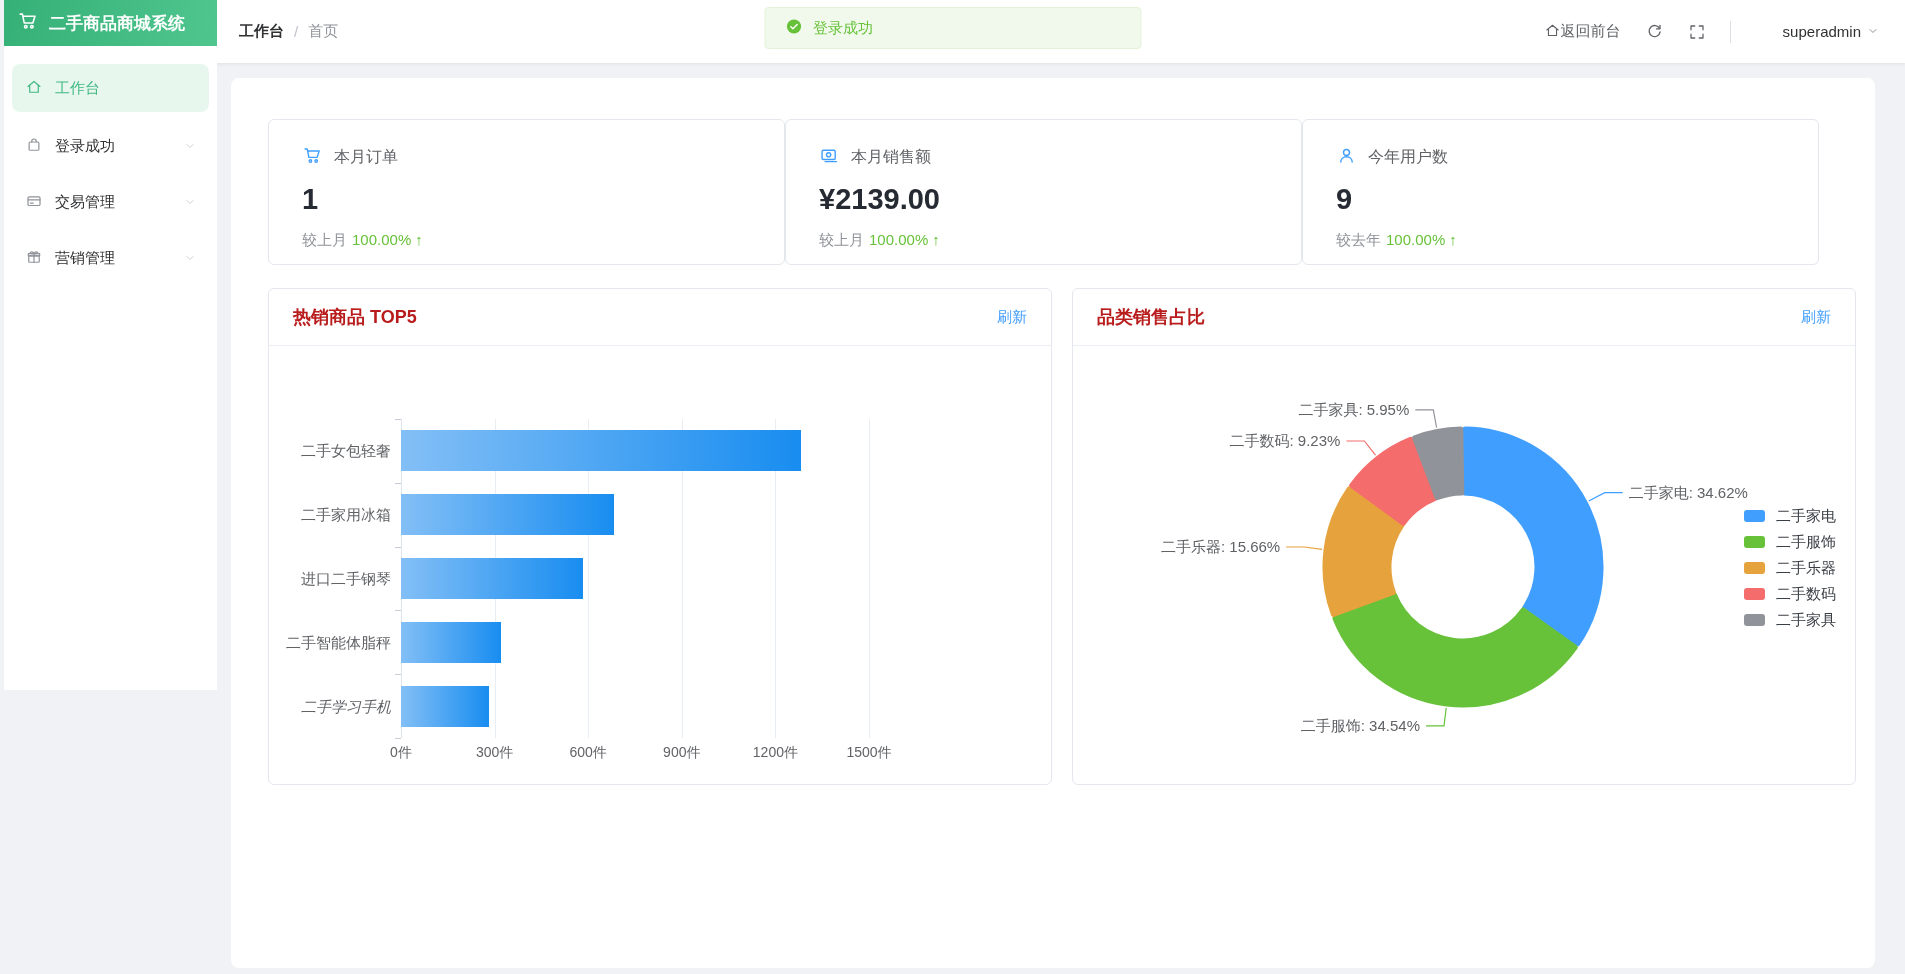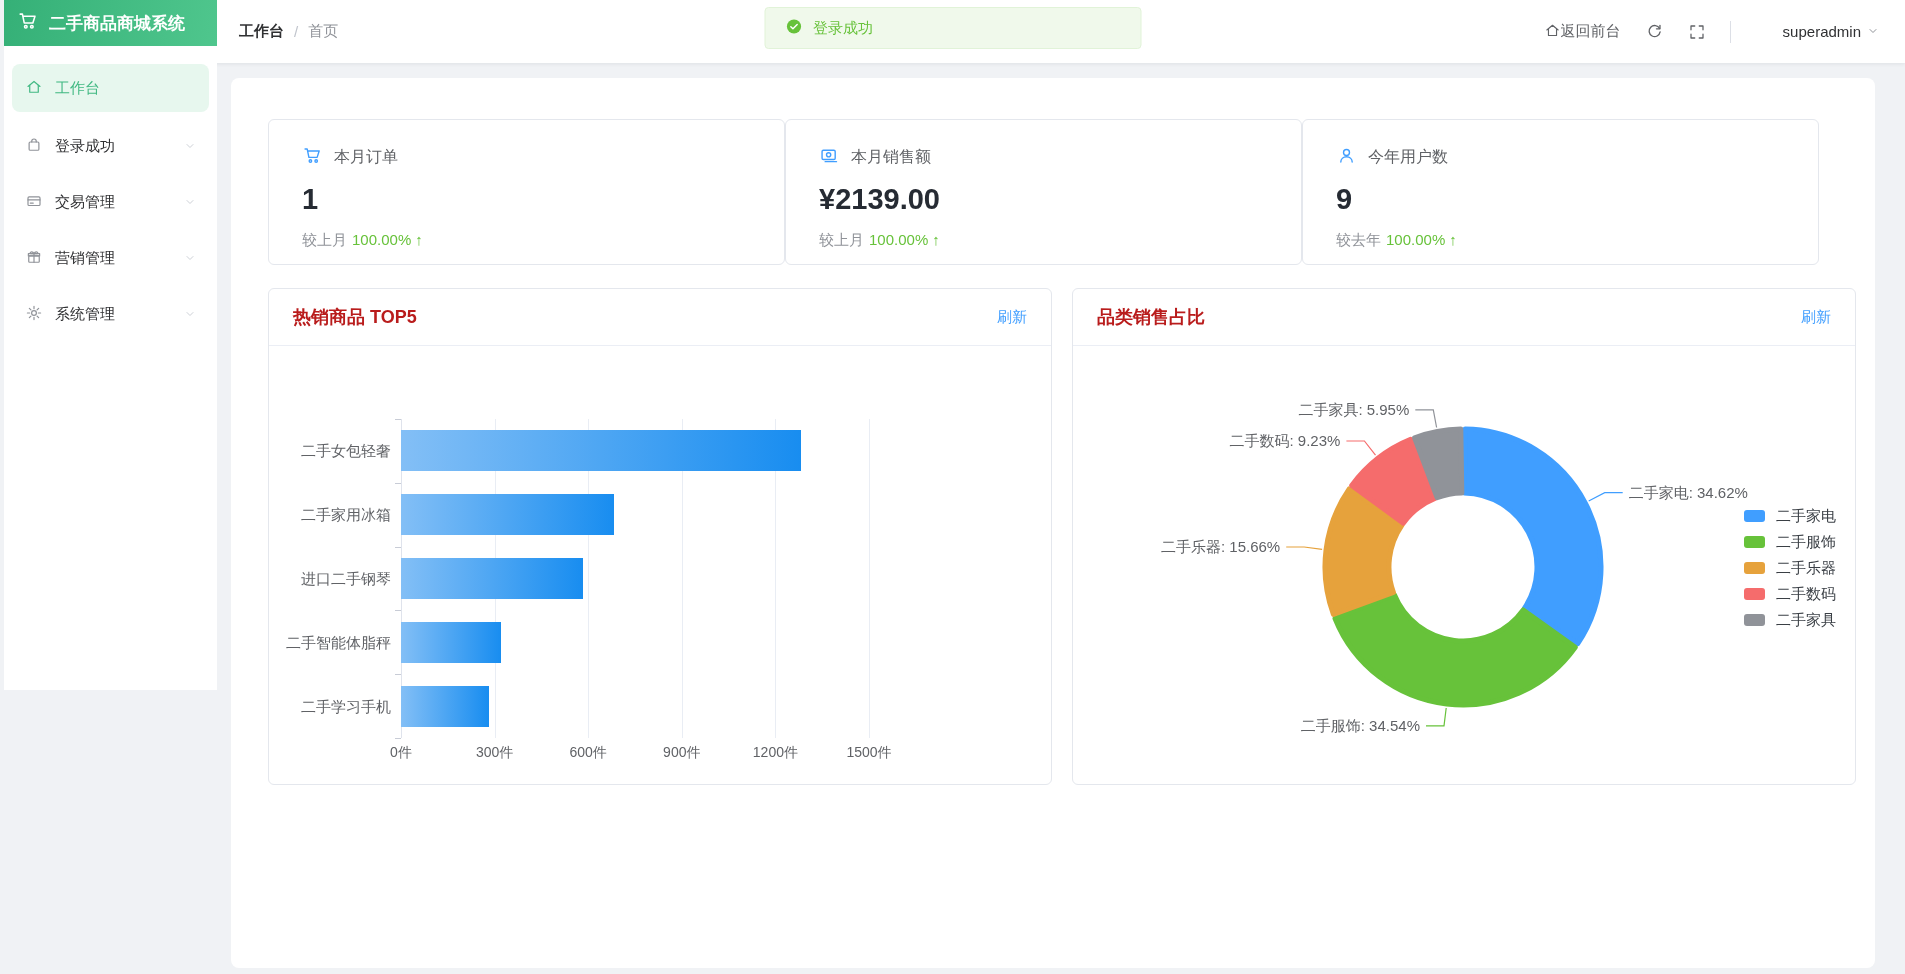--- a/index.html
+++ b/index.html
@@ -115,30 +115,20 @@
             </svg></span>
         </div>
         <div class="mi">
           <span><svg class="ic" width="18" height="18" viewBox="0 0 24 24" fill="none" stroke-width="1.6" stroke-linecap="round" stroke-linejoin="round">
               <rect x="5" y="10.5" width="14" height="8.5" rx="1"></rect>
               <path d="M4.5 7.5h15v3h-15z"></path>
               <path d="M12 7.5V19"></path>
               <path d="M12 7.5C10.5 4.5 7 4.8 7 6.5s3.5 1 5 1zm0 0c1.5-3 5-2.7 5-1s-3.5 1-5 1z"></path>
             </svg></span>
           <span class="lbl">营销管理</span>
-          <span class="chev"><svg width="12" height="12" viewBox="0 0 24 24" fill="none" stroke-width="1.6" stroke-linecap="round" stroke-linejoin="round">
-              <path d="M6 9l6 6 6-6"></path>
-            </svg></span>
-        </div>
-        <div class="mi">
-          <span><svg class="ic" width="18" height="18" viewBox="0 0 24 24" fill="none" stroke-width="1.6" stroke-linecap="round" stroke-linejoin="round">
-              <circle cx="12" cy="12" r="3.2"></circle>
-              <path d="M12 3.2v3M12 17.8v3M3.2 12h3M17.8 12h3M5.8 5.8l2.1 2.1M16.1 16.1l2.1 2.1M18.2 5.8l-2.1 2.1M7.9 16.1l-2.1 2.1"></path>
-            </svg></span>
-          <span class="lbl">系统管理</span>
           <span class="chev"><svg width="12" height="12" viewBox="0 0 24 24" fill="none" stroke-width="1.6" stroke-linecap="round" stroke-linejoin="round">
               <path d="M6 9l6 6 6-6"></path>
             </svg></span>
         </div>
       </nav>
   </aside>
 
   <header class="topbar">
     <div class="crumbs">
       <span class="crumb-root">工作台</span>
@@ -257,21 +247,21 @@
           <div class="htick" style="left: 126px; top: 328.2px;"></div>
           <div class="htick" style="left: 126px; top: 392px;"></div>
           <div class="cat" style="top: 84.4px;">二手女包轻奢</div>
           <div class="hbar" style="top: 84.4px; width: 400.296px;"></div>
           <div class="cat" style="top: 148.2px;">二手家用冰箱</div>
           <div class="hbar" style="top: 148.2px; width: 213.408px;"></div>
           <div class="cat" style="top: 212px;">进口二手钢琴</div>
           <div class="hbar" style="top: 212px; width: 181.896px;"></div>
           <div class="cat" style="top: 275.8px;">二手智能体脂秤</div>
           <div class="hbar" style="top: 275.8px; width: 99.84px;"></div>
-          <div class="cat" style="top: 339.6px;">二手学习手机</div>
+          <div class="cat" style="top: 339.6px; font-style: italic;">二手学习手机</div>
           <div class="hbar" style="top: 339.6px; width: 87.984px;"></div>
         </div>
     </section>
 
     <section class="chart-card donut-card">
       <div class="card-head">
         <span class="card-title">品类销售占比</span>
         <span class="refresh-link">刷新</span>
       </div>
       <svg class="donut-svg" id="donut-svg" width="782" height="438" viewBox="0 0 782 438">

